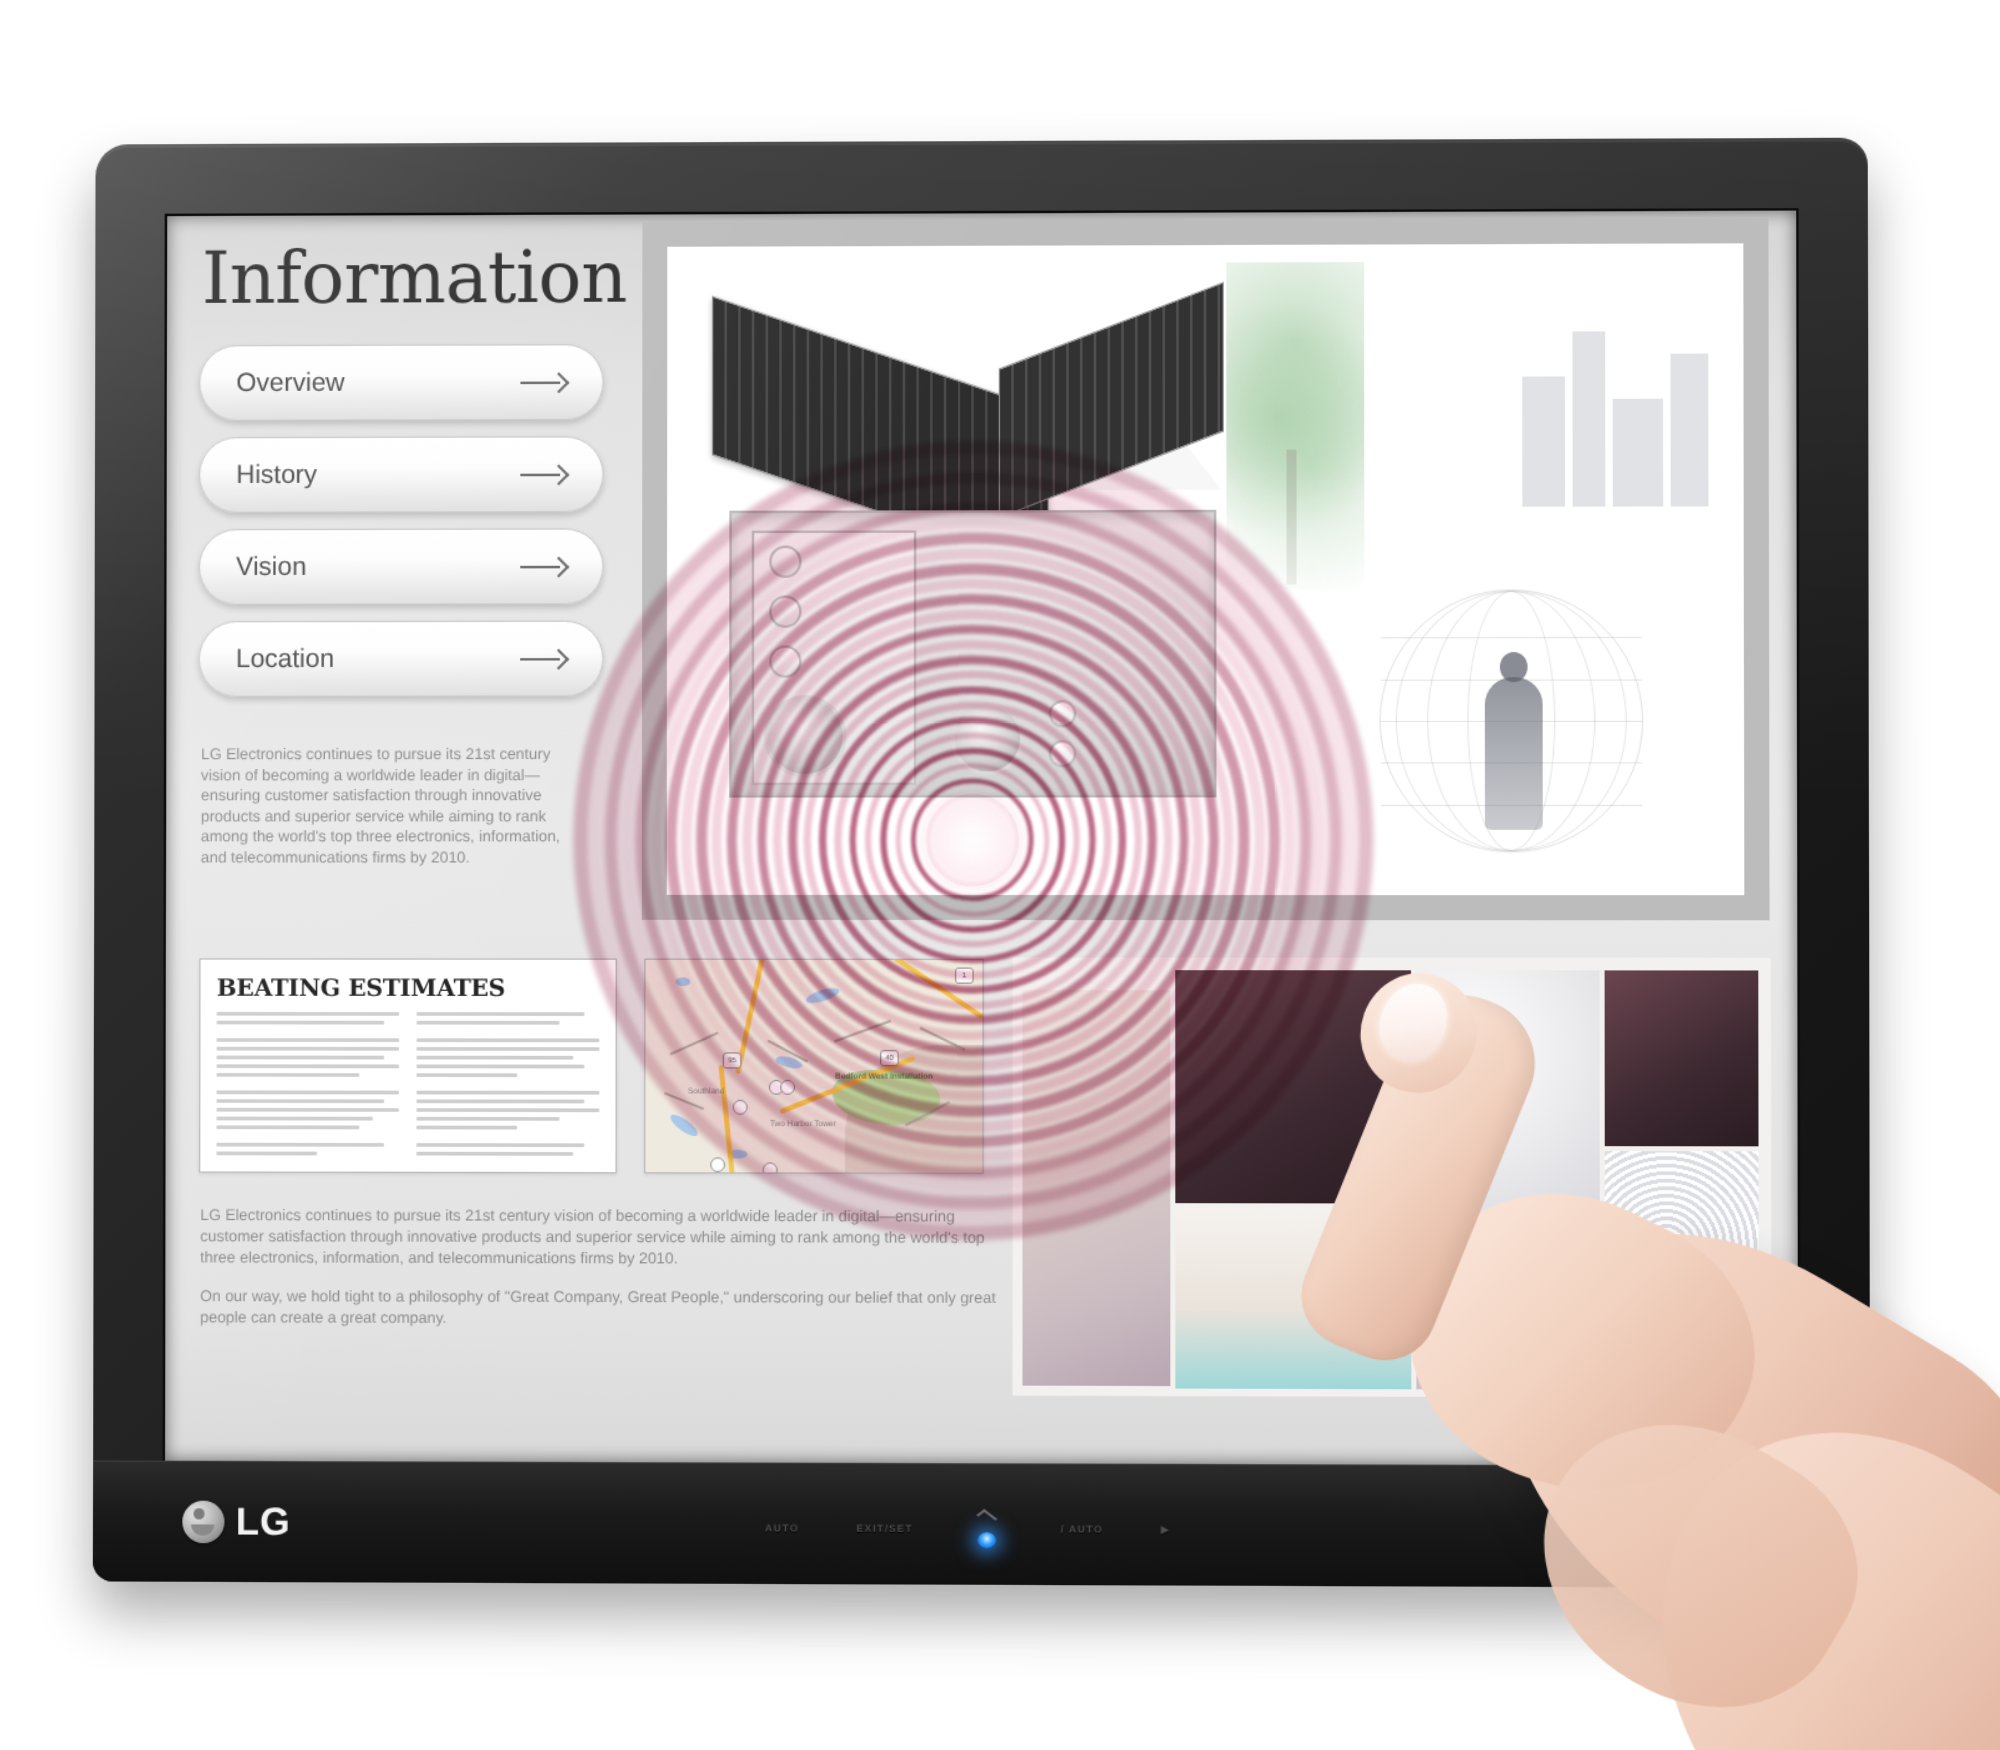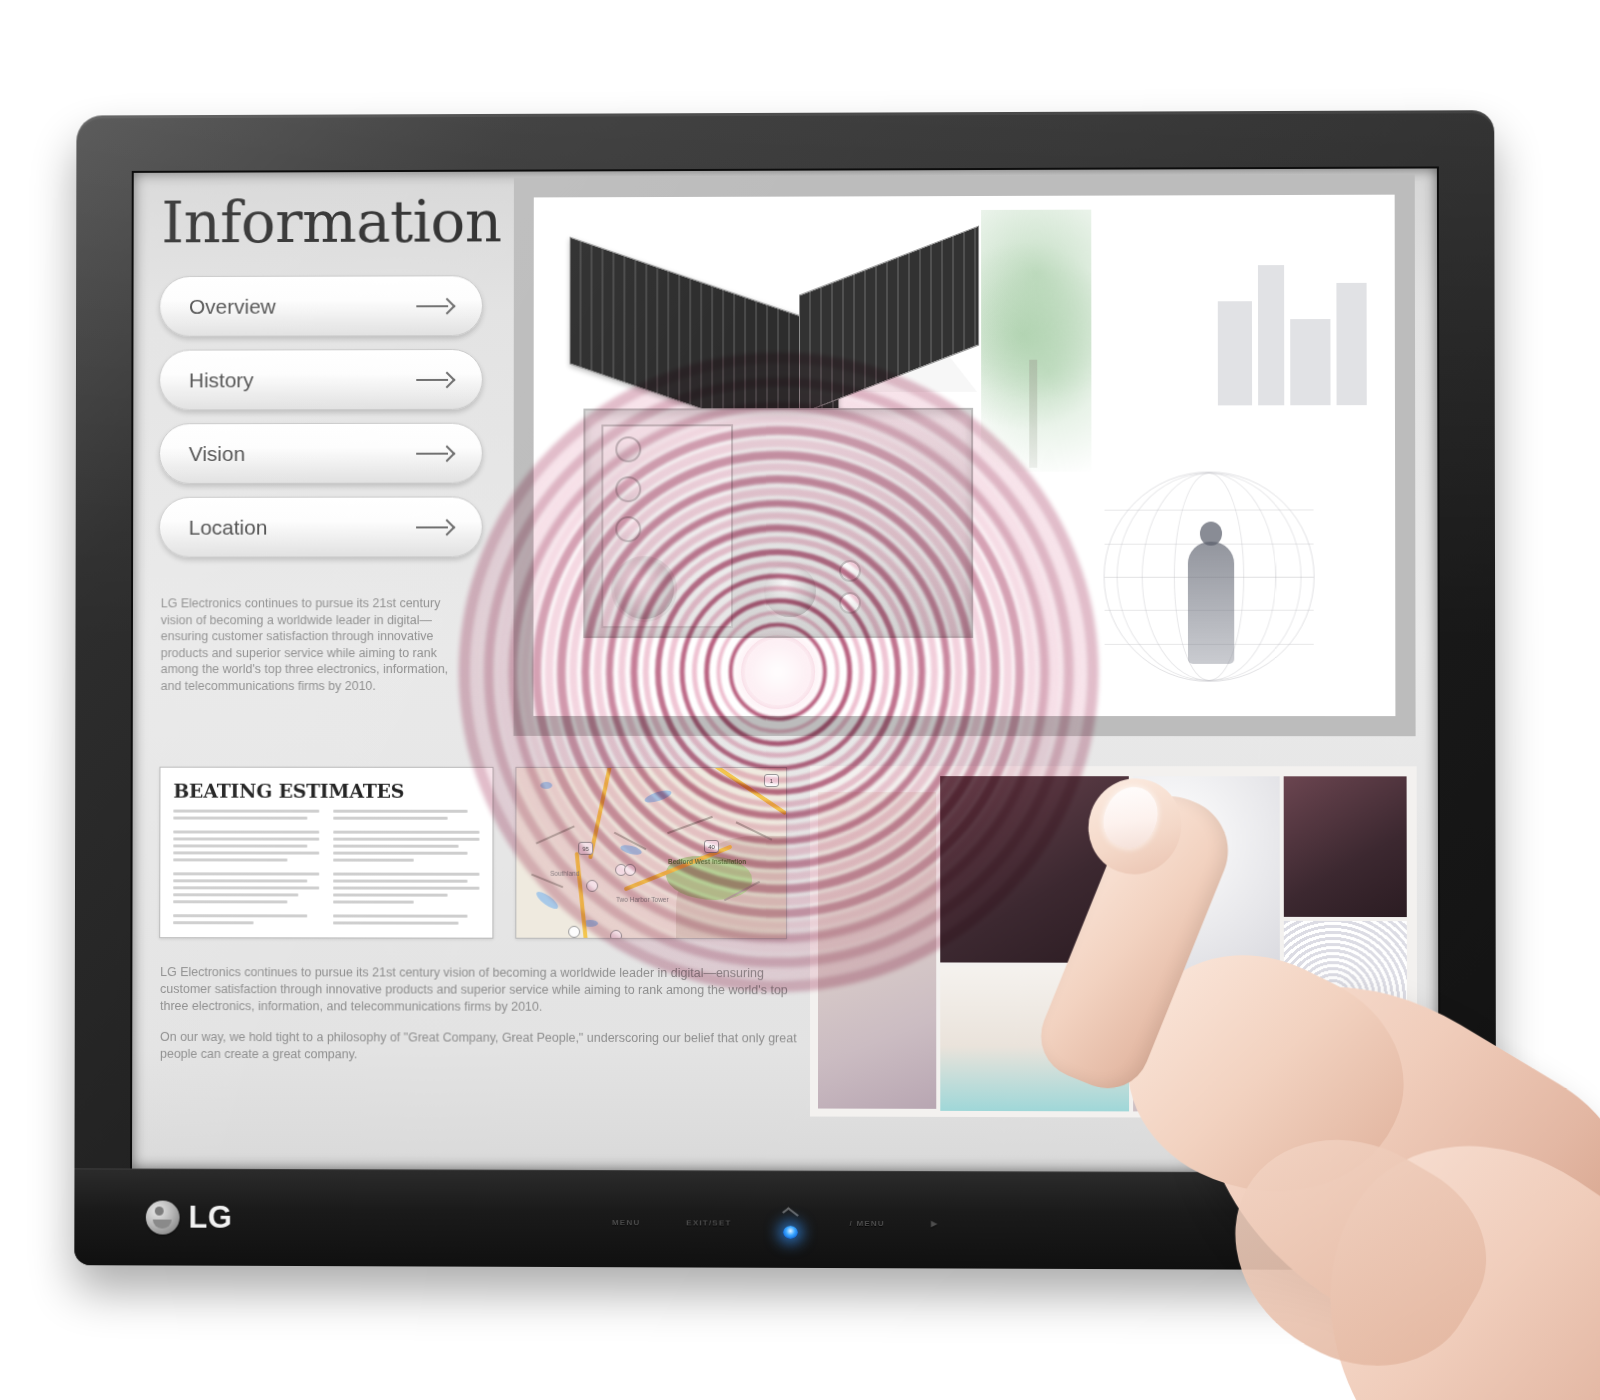--- a/index.html
+++ b/index.html
@@ -516,27 +516,27 @@
       <div id="screen-glare"></div>
     </div>
   </div>
 
   <div id="bottom-bezel">
     <div id="lg-logo">
       <div id="lg-emblem"></div>
       <div id="lg-word">LG</div>
     </div>
     <div class="osd-row">
-      <div class="osd-btn">MENU</div>
+      <div class="osd-btn">AUTO</div>
       <div class="osd-btn">EXIT/SET</div>
       <div class="osd-power">
         <span class="chev"></span>
         <span class="led"></span>
       </div>
-      <div class="osd-btn">/ MENU</div>
+      <div class="osd-btn">/ AUTO</div>
       <div class="osd-btn">▶</div>
     </div>
   </div>
 
   <div id="ripple">
       <div class="ring" style="width: 640px; height: 640px; border: 12px solid rgb(158, 37, 80); opacity: 0.3; filter: blur(2.2px);"></div>
       <div class="ring" style="width: 615.385px; height: 615.385px; border: 11.7px solid rgb(232, 169, 191); opacity: 0.32; filter: blur(2.14px);"></div>
       <div class="ring" style="width: 590.769px; height: 590.769px; border: 11.3px solid rgb(158, 37, 80); opacity: 0.34; filter: blur(2.08px);"></div>
       <div class="ring" style="width: 566.154px; height: 566.154px; border: 11px solid rgb(232, 169, 191); opacity: 0.36; filter: blur(2.02px);"></div>
       <div class="ring" style="width: 541.538px; height: 541.538px; border: 10.6px solid rgb(158, 37, 80); opacity: 0.38; filter: blur(1.95px);"></div>

